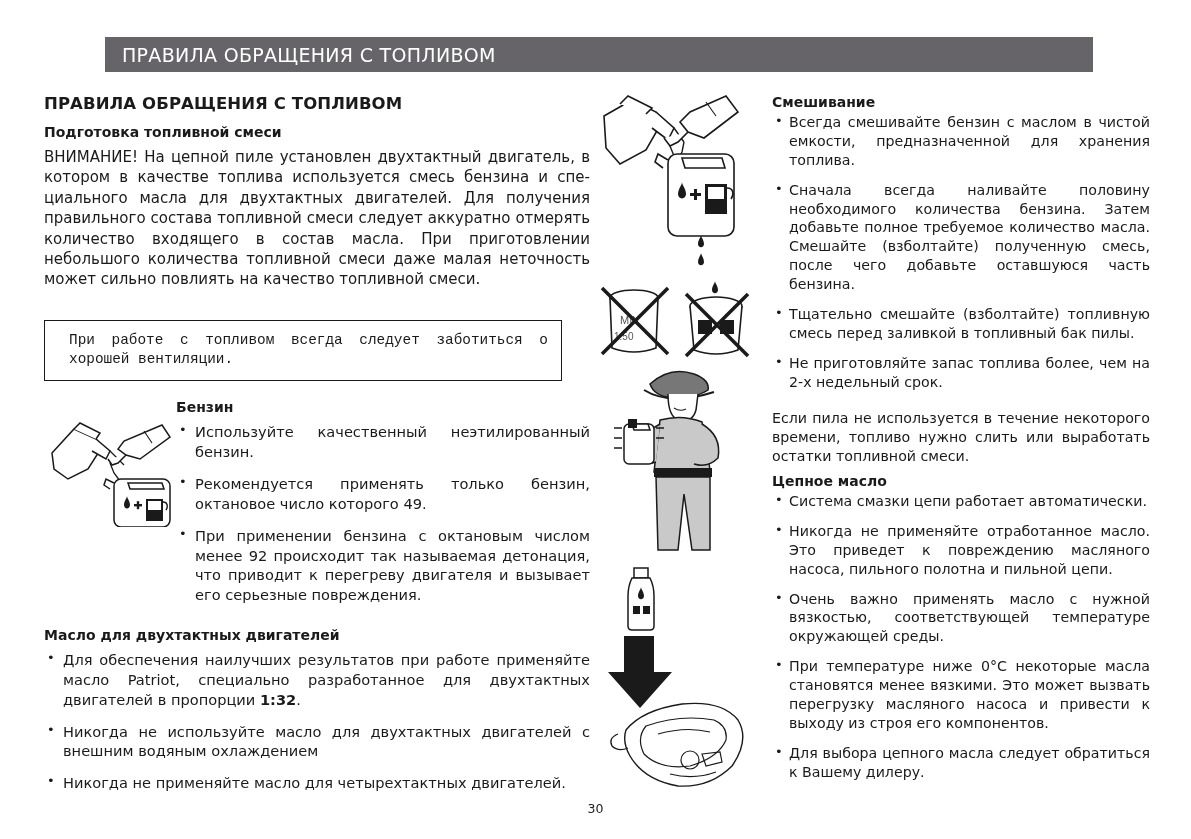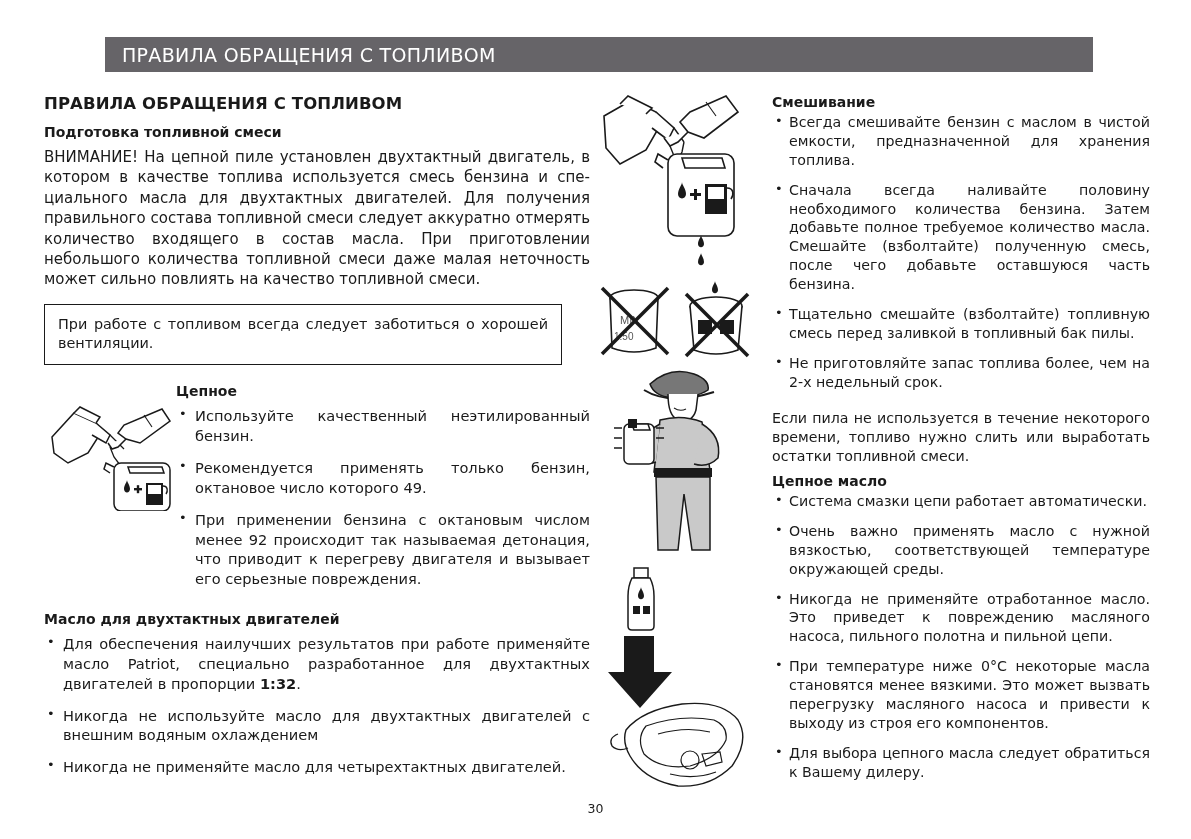--- a/index.html
+++ b/index.html
@@ -80,24 +80,25 @@
     font-size: 15px;
     line-height: 1.36;
     margin: 0 0 2px 0;
     text-align: justify;
     text-justify: inter-word;
   }
 
   
   .notice-box {
     border: 1.6px solid #1a1a1a;
-    margin-top: 14px;
-    padding: 10px 13px 11px 13px;
+    margin-top: 30px;
+    padding: 10px 13px 11px 24px;
     width: 518px;
     box-sizing: border-box;
+    font-family: Liberation Mono, monospace;
   }
   .notice-box p {
     margin: 0;
     font-size: 14.4px;
     line-height: 1.34;
     text-align: justify;
   }
 
   
   ul.bullets {
@@ -214,21 +215,21 @@
             <rect x="90" y="97" width="8" height="2.4"></rect>
             <rect x="92.8" y="94.2" width="2.4" height="8"></rect>
             <rect x="102" y="92" width="17" height="22"></rect>
           </g>
           <rect x="104" y="94" width="13" height="9" fill="#fff" stroke="none"></rect>
           <path d="M119 95 c5 0 5 5 3 8" stroke-width="1.4" fill="none"></path>
         </svg>
       </div>
 
       <div class="gas-text">
-        <h2 class="sub-title">Цепное</h2>
+        <h2 class="sub-title">Бензин</h2>
         <ul class="bullets">
           <li>Используйте качественный неэтилирован­ный бензин.</li>
           <li>Рекомендуется применять только бензин, октановое число которого 49.</li>
           <li>При применении бензина с октановым чи­слом менее 92 происходит так называемая детонация, что приводит к перегреву двига­теля и вызывает его серьезные повреждения.</li>
         </ul>
       </div>
     </div>
 
     <div class="oil-section">
       <h2 class="sub-title">Масло для двухтактных двигателей</h2>
@@ -364,22 +365,22 @@
       <li>Сначала всегда наливайте половину необходимого количества бензина. Затем добавьте полное требуемое количество масла. Смешайте (взболтайте) полученную смесь, после чего добавьте оставшуюся часть бензина.</li>
       <li>Тщательно смешайте (взболтайте) то­пливную смесь  перед заливкой в то­пливный бак пилы.</li>
       <li>Не приготовляйте запас топлива  более, чем на 2-х недельный срок.</li>
     </ul>
 
     <p class="r-body">Если пила не используется в течение неко­торого времени,  топливо нужно слить или выработать остатки топливной смеси.</p>
 
     <h2 class="r-head">Цепное масло</h2>
     <ul class="bullets narrow">
       <li>Система смазки цепи работает автомати­чески.</li>
+      <li>Никогда не применяйте отработанное масло. Это приведет к повреждению масляного насоса, пильного полотна и пильной цепи.</li>
       <li>Очень важно применять масло с нужной вязкостью, соответствующей температу­ре окружающей среды.</li>
-      <li>Никогда не применяйте отработанное масло. Это приведет к повреждению масляного насоса, пильного полотна и пильной цепи.</li>
       <li>При температуре ниже 0°С некоторые масла становятся менее вязкими. Это может вызвать перегрузку масляного насоса и привести к выходу из строя его компонентов.</li>
       <li>Для выбора цепного масла следует обра­титься к Вашему дилеру.</li>
     </ul>
   </div>
 
   <div class="page-number">30</div>
 
 </div>
 
 </body></html>

